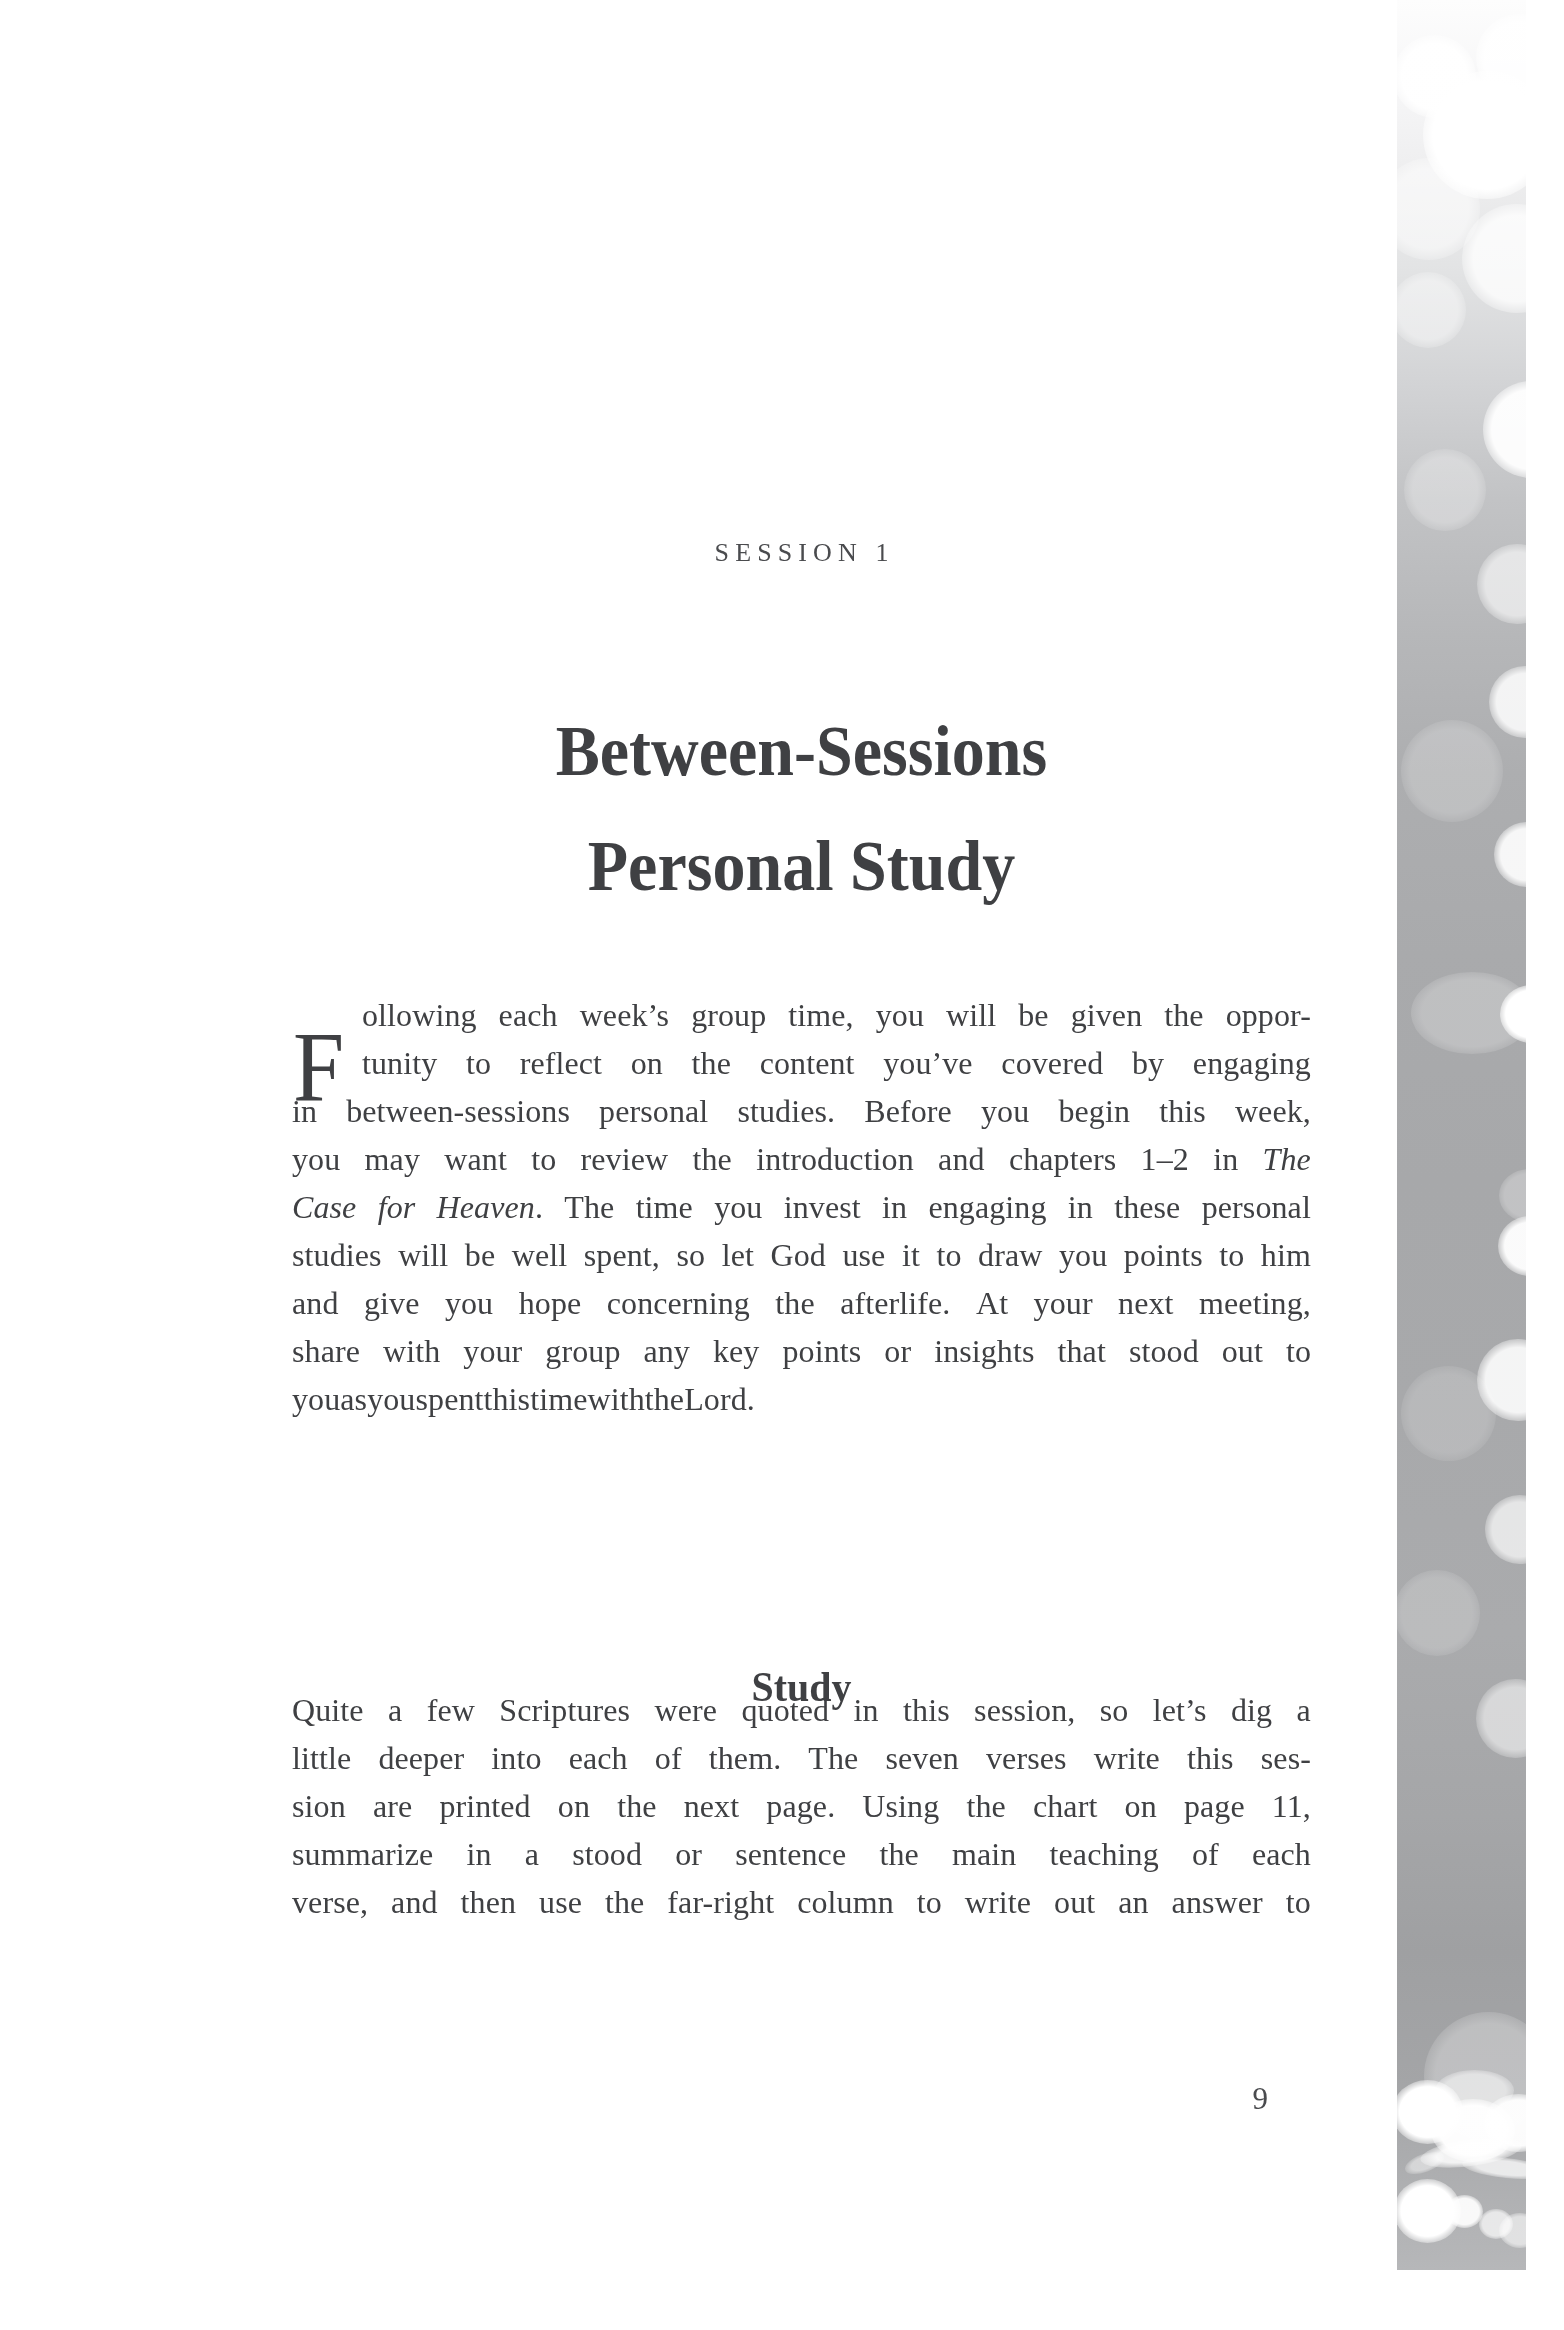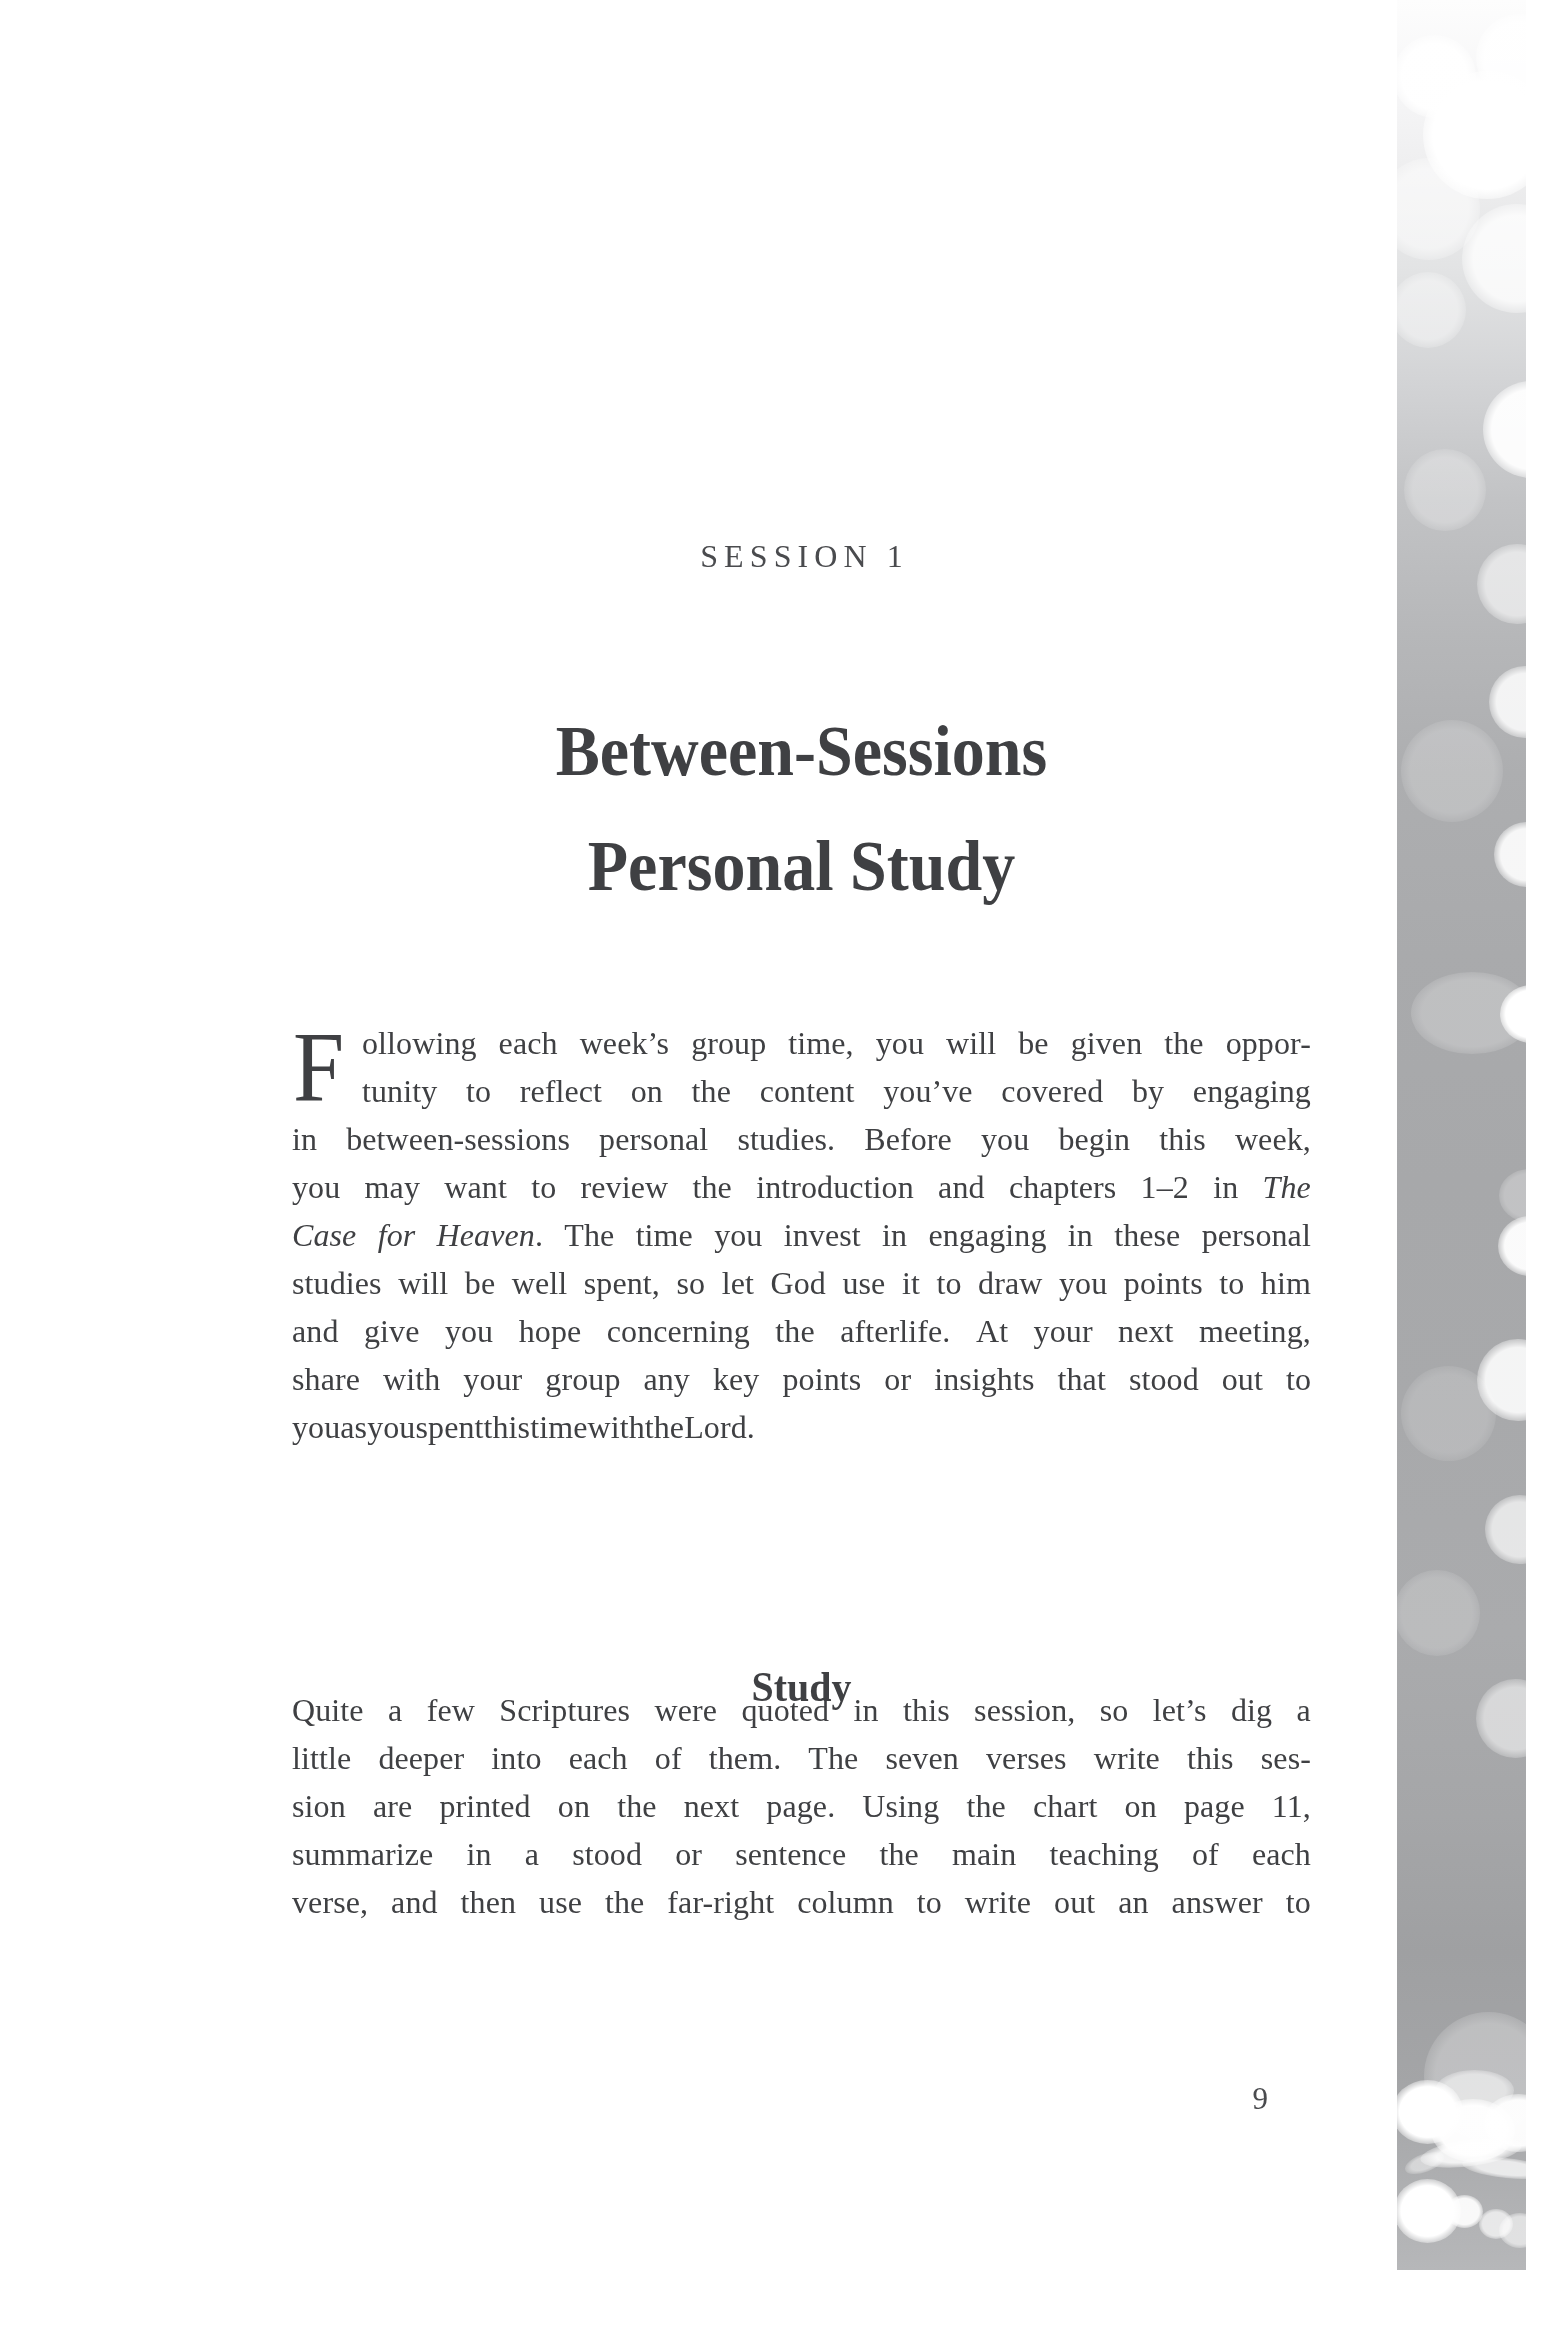--- a/index.html
+++ b/index.html
@@ -66,21 +66,21 @@
     width: 1019px;
     height: 2330px;
   }
 
   .eyebrow {
     position: absolute;
     left: 0;
     top: 538px;
     width: 1019px;
     text-align: center;
-    font-size: 32px;
+    font-size: 26px;
     letter-spacing: 6.1px;
     text-indent: 6.1px;
     color: #4a4b4e;
   }
 
   .doc-title {
     position: absolute;
     left: 0;
     top: 646px;
     width: 1019px;
@@ -106,21 +106,21 @@
     transform: scaleX(0.95);
     transform-origin: 50% 0;
   }
 
   
   .para {
     position: absolute;
     left: 0;
     width: 1019px;
   }
-  .para-intro { top: 1025px; }
+  .para-intro { top: 997px; }
   .para-study { top: 1692px; }
 
   .tline {
     display: flex;
     width: 1019px;
     height: 48px;
     align-items: baseline;
     font-size: 32px;
     letter-spacing: 0.1px;
     white-space: pre;

